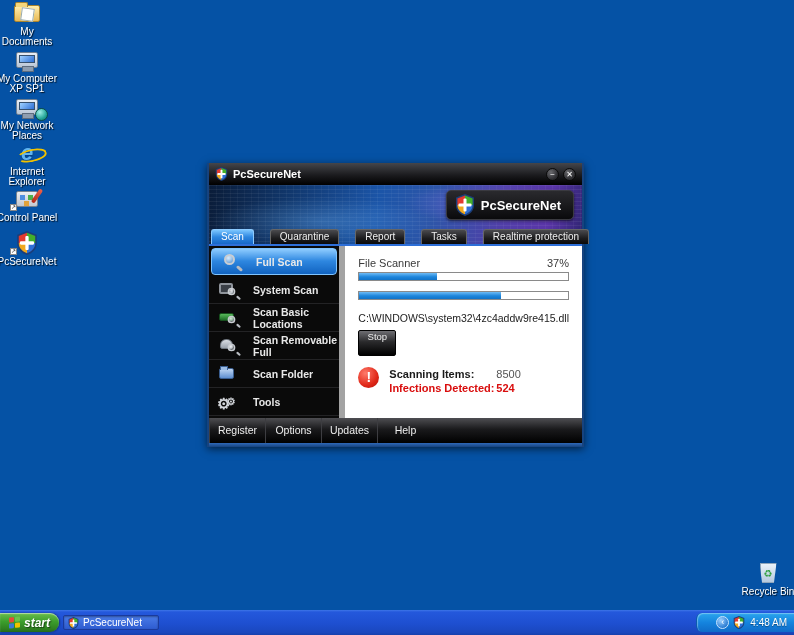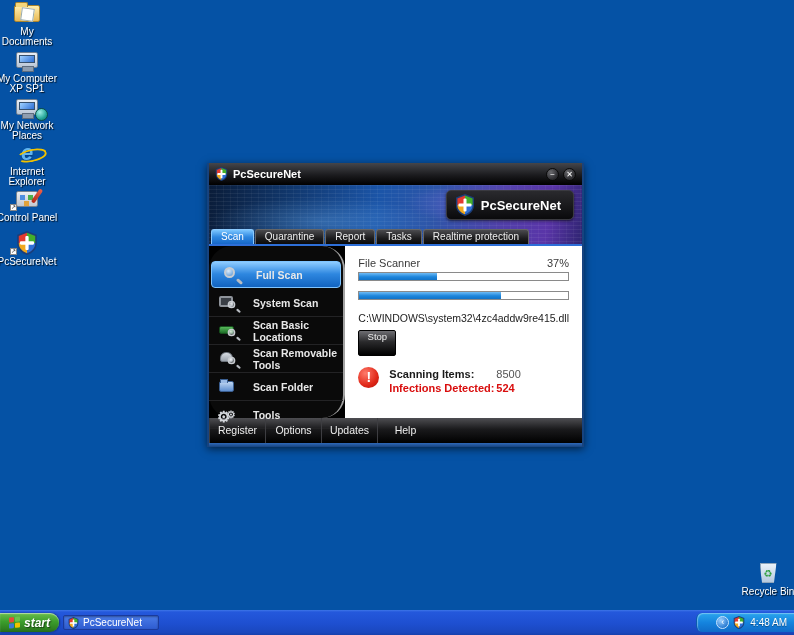--- a/index.html
+++ b/index.html
@@ -45,25 +45,25 @@
       radial-gradient(ellipse 120px 30px at 75% 30%, rgba(160,120,255,.35), transparent 70%),
       radial-gradient(ellipse 160px 35px at 30% 60%, rgba(120,190,255,.30), transparent 70%),
       repeating-linear-gradient(0deg, rgba(255,255,255,.06) 0 1px, transparent 1px 4px),
       repeating-linear-gradient(90deg, rgba(255,255,255,.04) 0 1px, transparent 1px 7px),
       linear-gradient(100deg,#0A1C38 0%,#11386E 22%,#1B55A8 45%,#2E55A8 60%,#503FA8 78%,#5A35A8 90%,#2E2470 100%);
   }
   #logo-badge { position:absolute; right:8px; top:5px; height:30px; background:linear-gradient(#2A2A2E,#0A0A0C); border:1px solid #3A3A40; border-radius:5px; display:flex; align-items:center; padding:0 12px 0 8px; box-shadow:0 1px 3px rgba(0,0,0,.6); }
   #logo-badge span { color:#fff; font-size:13px; font-weight:bold; margin-left:6px; }
 
   #tabs { position:absolute; left:0; right:0; bottom:0; height:17px; display:flex; align-items:flex-end; border-bottom:2px solid #2E6FD8; padding-left:2px; }
-  .tab { height:15px; line-height:14px; padding:0 9px; margin-right:1px; font-size:10px; color:#EEE; border:1px solid #666; border-bottom:none; border-radius:3px 3px 0 0; background:linear-gradient(#4A4A4E,#1C1C1E 60%,#0A0A0A); cursor:pointer; white-space:nowrap; }
+  .tab { height:15px; line-height:14px; padding:0 9px; margin-right:16px; font-size:10px; color:#EEE; border:1px solid #666; border-bottom:none; border-radius:3px 3px 0 0; background:linear-gradient(#4A4A4E,#1C1C1E 60%,#0A0A0A); cursor:pointer; white-space:nowrap; }
   .tab.active { background:linear-gradient(#7CC6FF,#2E87E0 50%,#1668C8); border-color:#8CCBFF; color:#fff; }
 
   #body-row { display:flex; height:172px; }
-  #sidebar { width:148px; background:#0A0A0A; border-right:2px solid #a3a3a3; padding-top:14px;border-radius:23px; }
+  #sidebar { width:148px; background:#0A0A0A; border-right:6px solid #a3a3a3; padding-top:1px; }
   .side-item { height:28px; display:flex; align-items:center; border-bottom:1px solid #232325; color:#E8E8E8; font-size:10.5px; font-weight:bold; cursor:pointer; padding-left:8px; }
   .side-item.active { margin:1px 2px; height:27px; border:1px solid #7FC4FF; border-radius:4px; background:linear-gradient(#8ECCFF,#2E87E0 48%,#1163C0); }
   .side-ico { width:26px; height:20px; position:relative; margin-right:10px; flex:0 0 26px; }
 
   .mag { position:absolute; top:2px; left:4px; width:11px; height:11px; border:2px solid #C9CDD2; border-radius:50%; background:radial-gradient(circle at 35% 30%, rgba(255,255,255,.8), rgba(150,170,190,.35)); }
   .mag:after { content:""; position:absolute; left:10px; top:11px; width:7px; height:3px; background:#B8BCC2; transform:rotate(40deg); border-radius:2px; }
   .mini-screen { position:absolute; top:3px; left:2px; width:14px; height:11px; border:2px solid #8F949B; background:#3A3F46; border-radius:2px; }
   .mini-bar { position:absolute; top:5px; left:2px; width:15px; height:8px; background:linear-gradient(#57B85A,#1E6E28); border:1px solid #174F1D; border-radius:2px; }
   .mini-dev { position:absolute; top:3px; left:3px; width:13px; height:10px; background:linear-gradient(#D8DCE2,#9AA2AC); border:1px solid #6E757E; border-radius:6px 6px 2px 2px; }
   .mini-folder { position:absolute; top:4px; left:2px; width:15px; height:11px; background:linear-gradient(#BFD6F2,#5F8FD0); border:1px solid #3A5E90; border-radius:2px; }
@@ -219,21 +219,21 @@
               <div class="mini-bar"></div>
               <div class="mag small"></div>
             </div>
           <span>Scan Basic Locations</span>
         </div>
         <div class="side-item">
           <div class="side-ico">
               <div class="mini-dev"></div>
               <div class="mag small"></div>
             </div>
-          <span>Scan Removable Tools</span>
+          <span>Scan Removable Full</span>
         </div>
         <div class="side-item">
           <div class="side-ico">
               <div class="mini-folder"></div>
             </div>
           <span>Scan Folder</span>
         </div>
         <div class="side-item">
           <div class="side-ico gears">⚙<i>⚙</i></div>
           <span>Tools</span>

